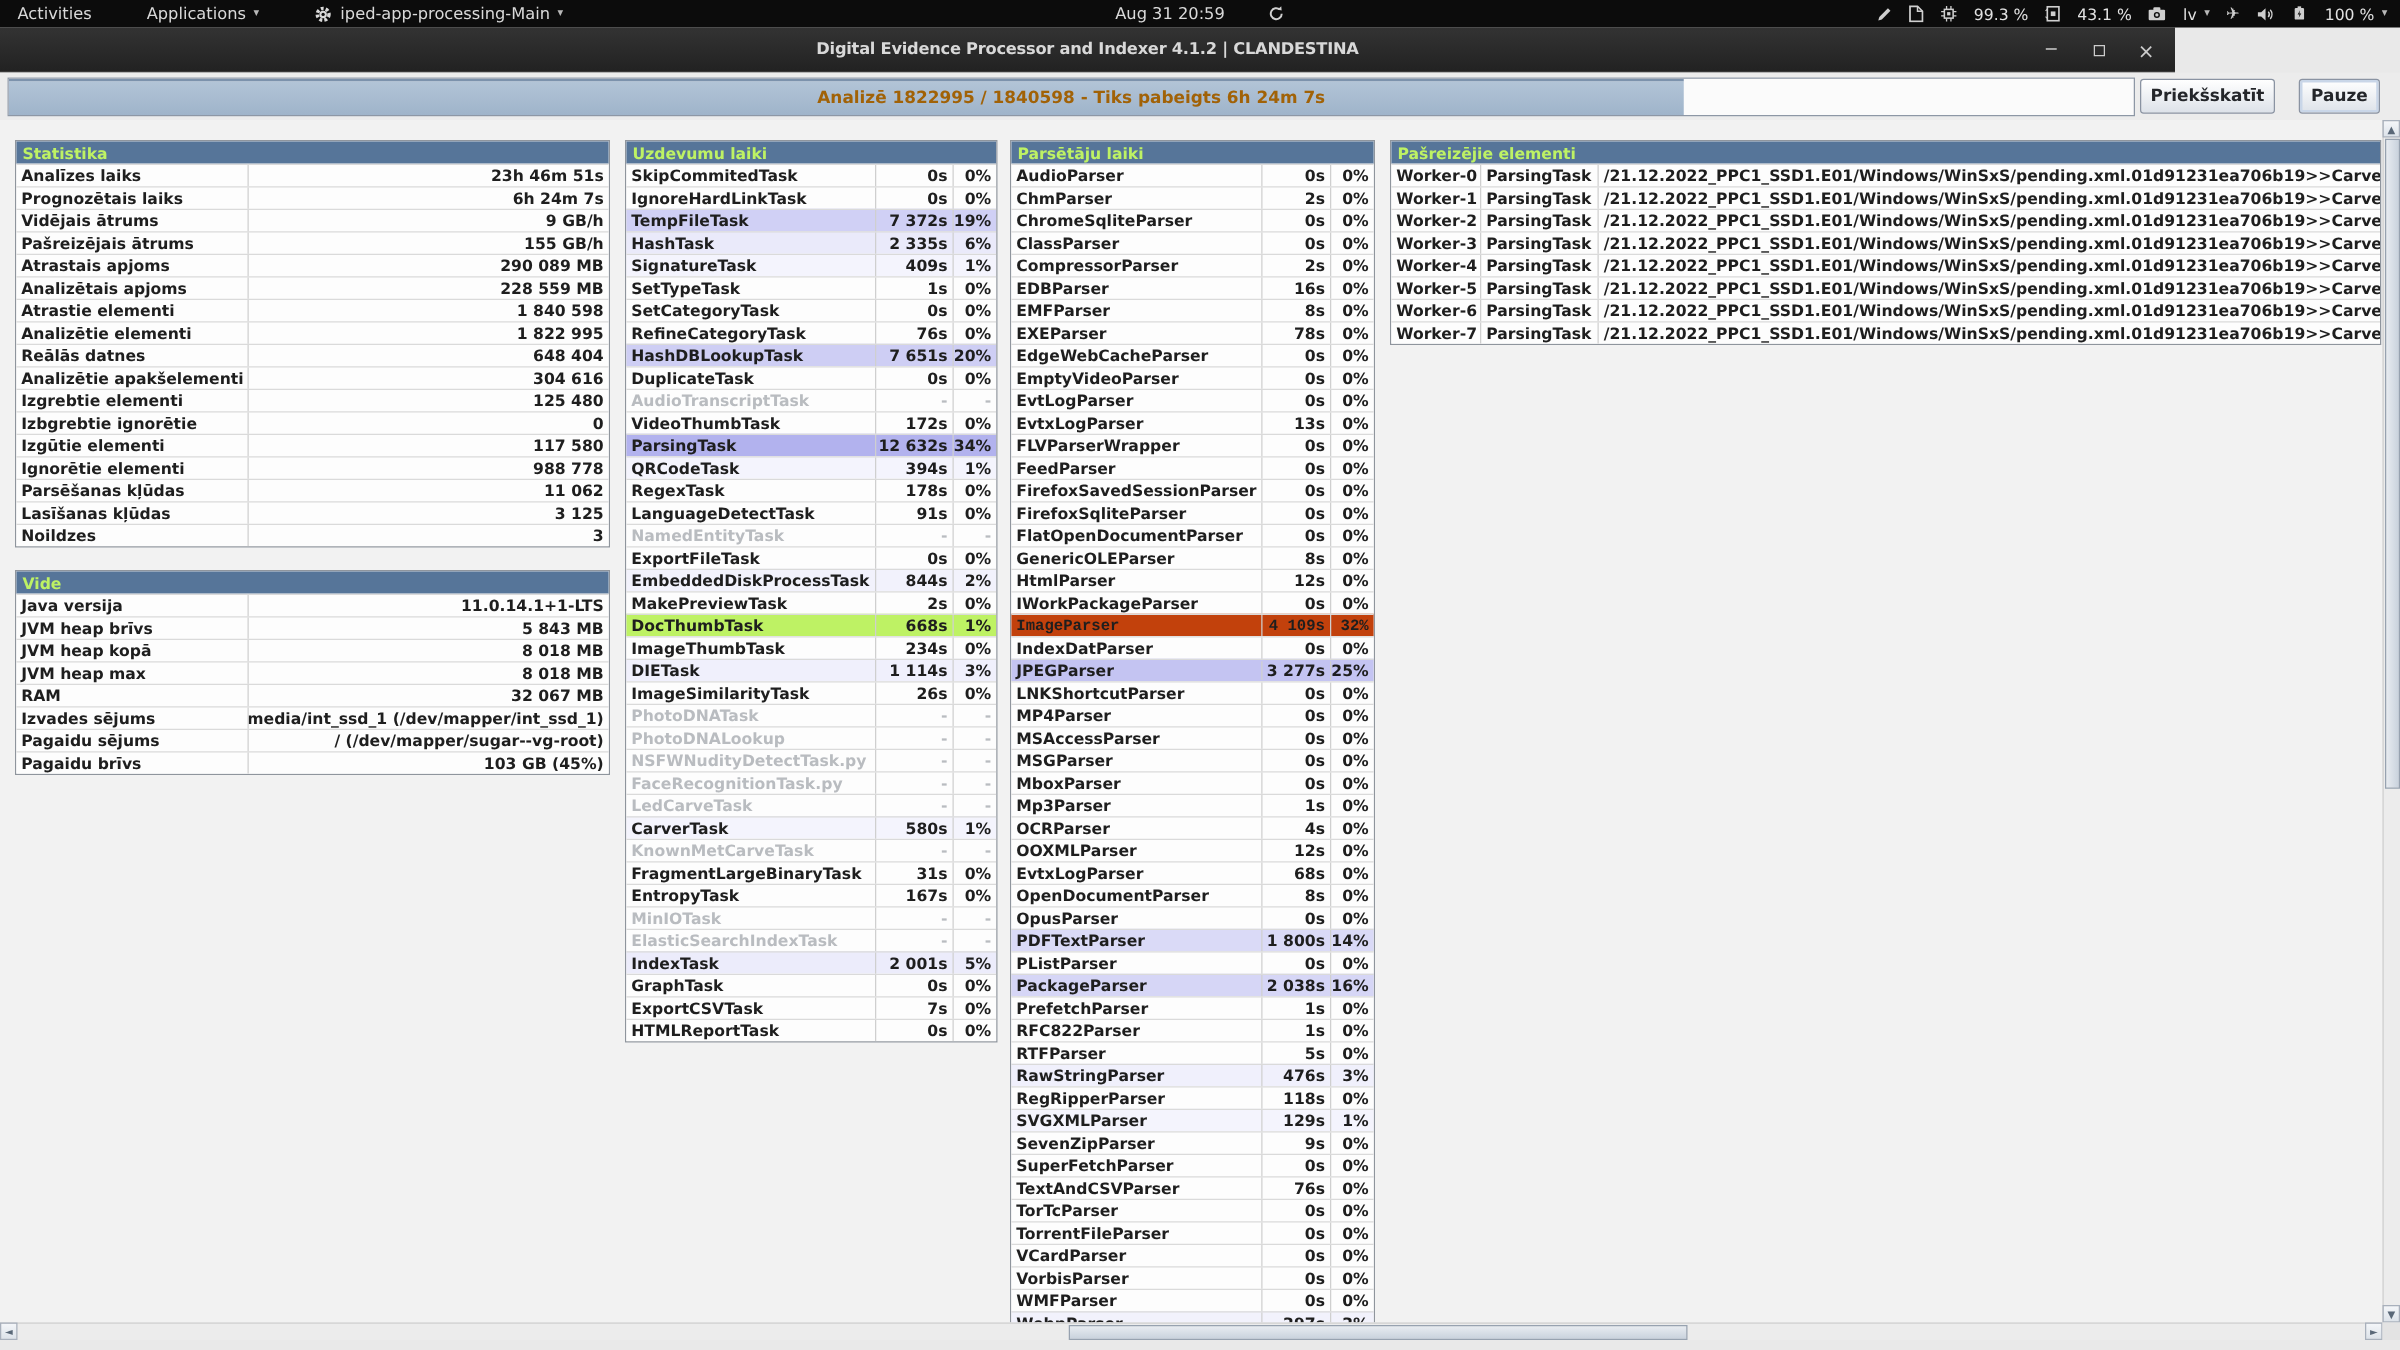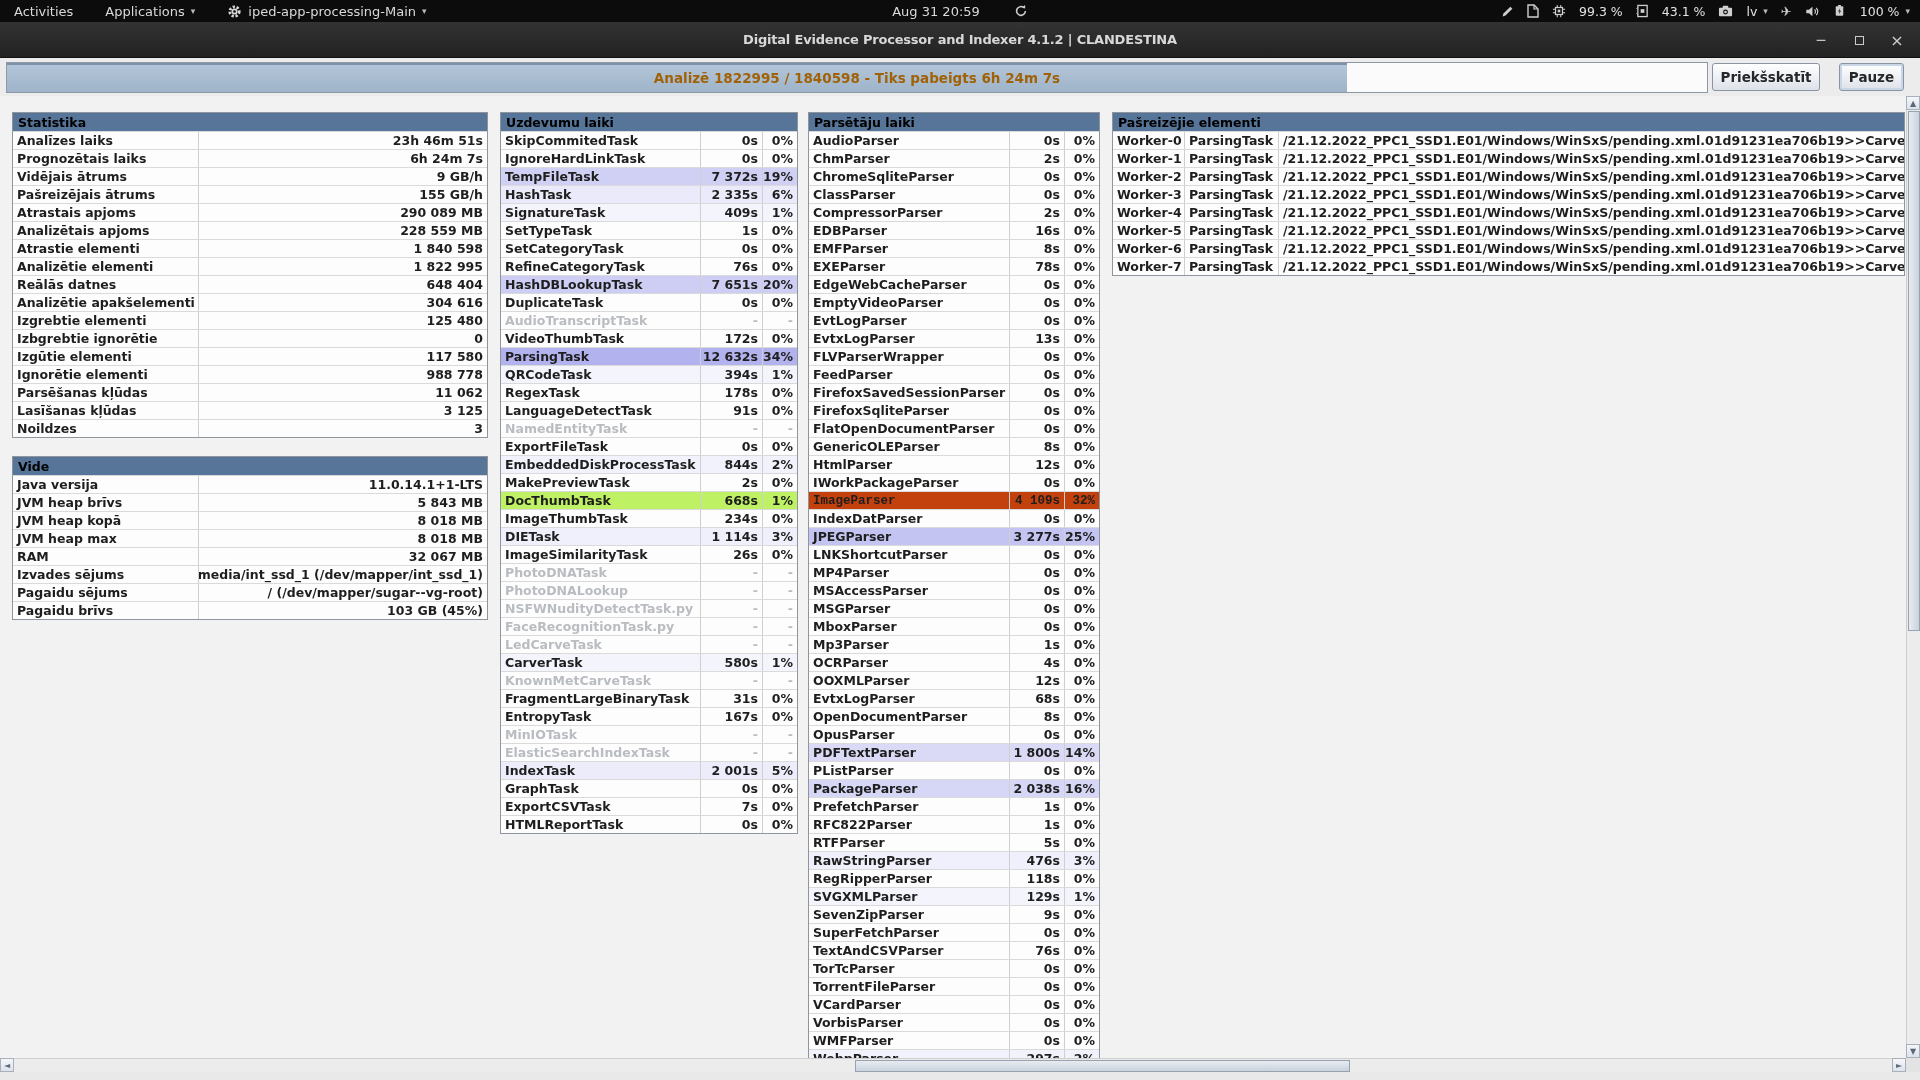--- a/index.html
+++ b/index.html
@@ -3,32 +3,32 @@
 <meta charset="utf-8">
 <style>
   * { box-sizing: border-box; margin: 0; padding: 0; }
   html,body { width:1920px; height:1080px; overflow:hidden; background:#e9e9e9;
               font-family:"DejaVu Sans", sans-serif; }
 
   
   .topbar { position:absolute; left:0; top:0; width:1920px; height:22px;
             background:#0c0c0c; color:#d9d9d9; font-size:13px;
             display:flex; align-items:center; z-index:50; }
-  .tb-left { display:flex; align-items:center; gap:32px; padding-left:14px; }
+  .tb-left { display:flex; align-items:center; gap:44px; padding-left:14px; }
   .tb-item { display:flex; align-items:center; gap:6px; cursor:default; }
   .caret { font-size:9px; color:#b9b9b9; }
   .tb-center { position:absolute; left:0; right:0; display:flex;
                justify-content:center; align-items:center; gap:34px; pointer-events:none; }
   .tb-right { position:absolute; right:10px; display:flex; align-items:center; gap:13px; }
   .tb-right svg, .tb-center svg, .tb-left svg { display:block; }
   .tray-val { font-size:12.5px; color:#e2e2e2; }
   .plane { font-size:13px; color:#cfcfcf; }
 
   
-  .titlebar { position:absolute; left:0; top:22px; width:1920px; height:36px;
+  .titlebar { position:absolute; left:0; top:22px; width:1740px; height:36px;
               background:linear-gradient(#333333,#222222); border-bottom:1px solid #111;
               display:flex; align-items:center; justify-content:center; }
   .title-text { color:#d8d8d8; font-weight:bold; font-size:13px; letter-spacing:-0.2px; }
   .win-controls { position:absolute; right:14px; top:0; height:36px;
                   display:flex; align-items:center; gap:20px; color:#cccccc; }
   .wc { width:18px; height:18px; display:flex; align-items:center; justify-content:center;
         font-size:14px; cursor:default; }
   .wc-box { width:9px; height:9px; border:1.5px solid #cccccc; }
 
   
@@ -46,21 +46,21 @@
          display:flex; align-items:center; justify-content:center;
          font-weight:bold; font-size:13.5px; color:#24262a; cursor:default; }
   .btn-preview { left:1712px; width:108px; }
   .btn-pause   { left:1839px; width:65px; box-shadow:inset 0 0 0 2px #c9d6e8; }
 
   
   .content { position:absolute; left:0; top:96px; width:1906px; height:962px;
              background:#f2f2f2; overflow:hidden; }
 
   .panel { position:absolute; background:#fdfdfd; border:1px solid #8f959d; overflow:hidden; }
-  .panel-header { height:18px; background:#567599; color:#000000; font-weight:bold;
+  .panel-header { height:18px; background:#567599; color:#bef264; font-weight:bold;
                   font-size:12.5px; display:flex; align-items:center; padding-left:5px;
                   white-space:nowrap; }
   .trow { display:flex; height:18px; border-top:1px solid #dadada; background:#fdfdfd; }
   .cell { display:flex; align-items:center; font-size:12.5px; font-weight:bold; color:#1e1e1e;
           white-space:nowrap; overflow:hidden; }
   .cell.label, .cell.name { padding-left:4px; border-right:1px solid #cfcfcf; }
   .cell.value, .cell.time, .cell.pct { justify-content:flex-end; padding-right:4px; }
   .cell.time { border-right:1px solid #cfcfcf; }
   .trow.disabled .cell { color:#b9bcc0; }
 

